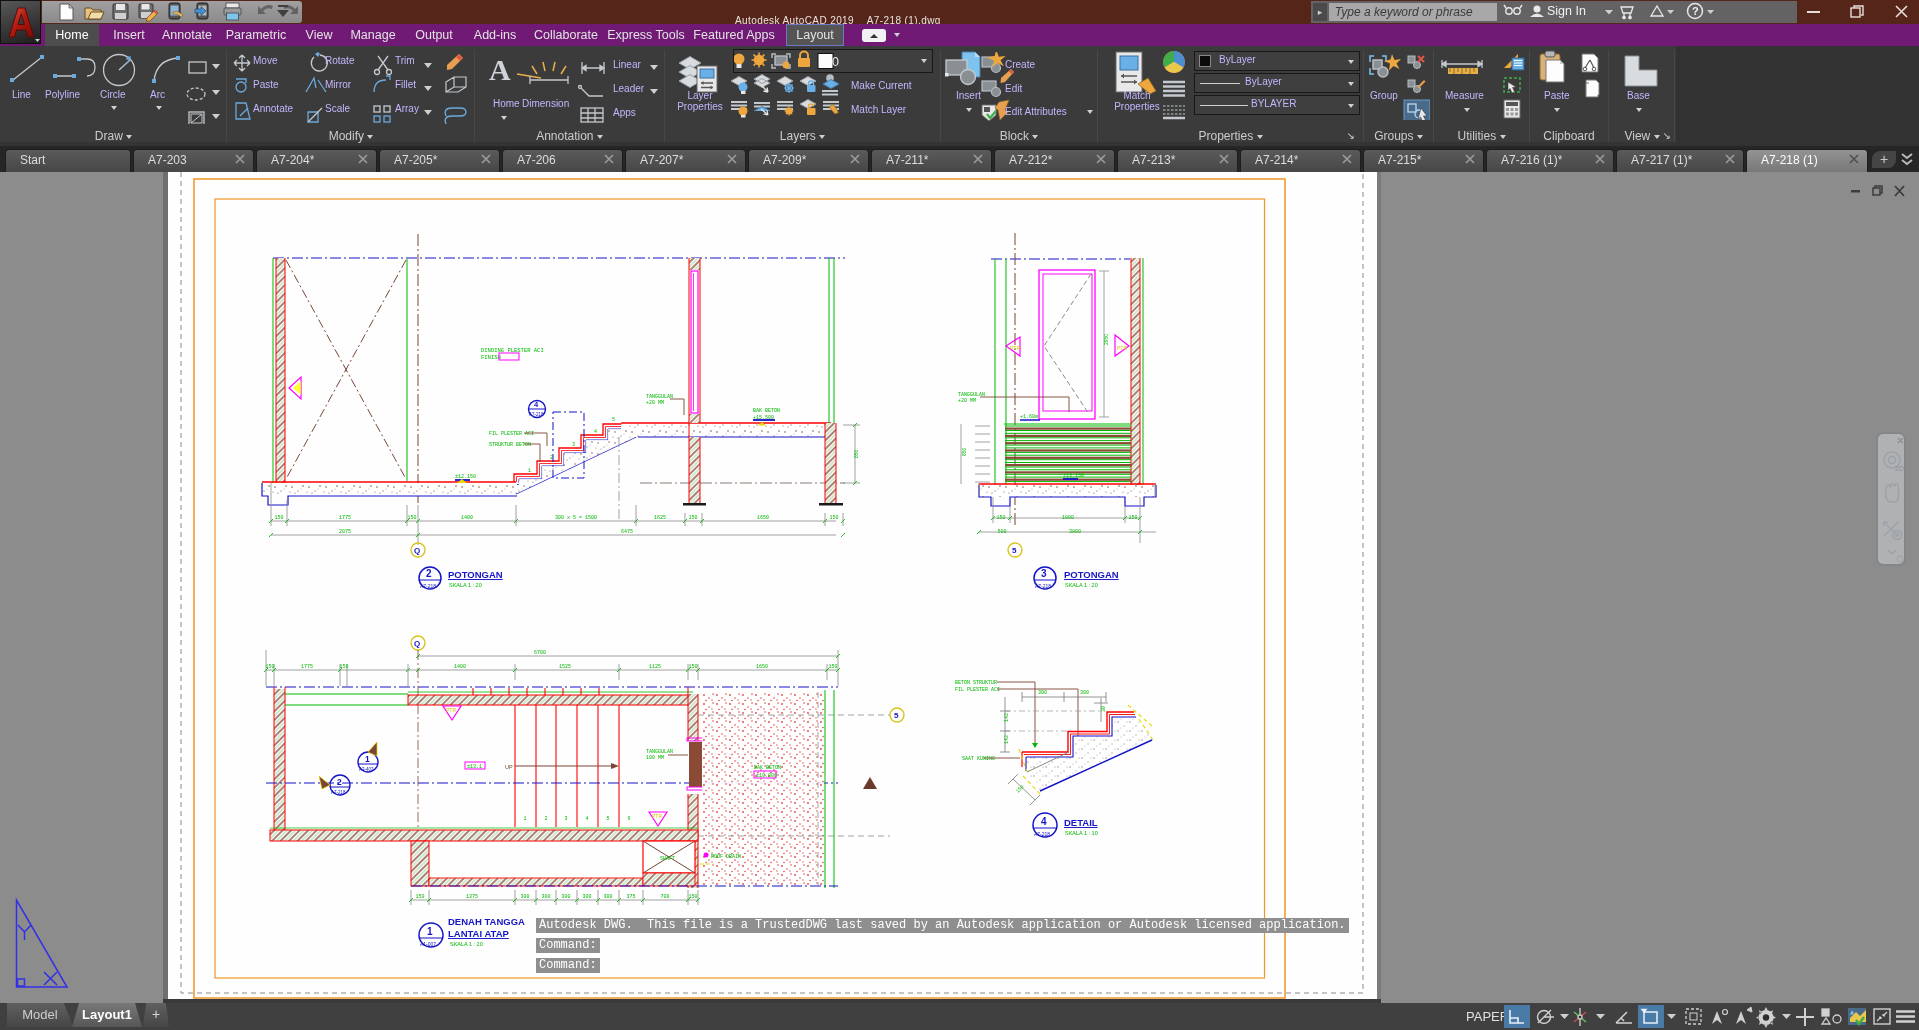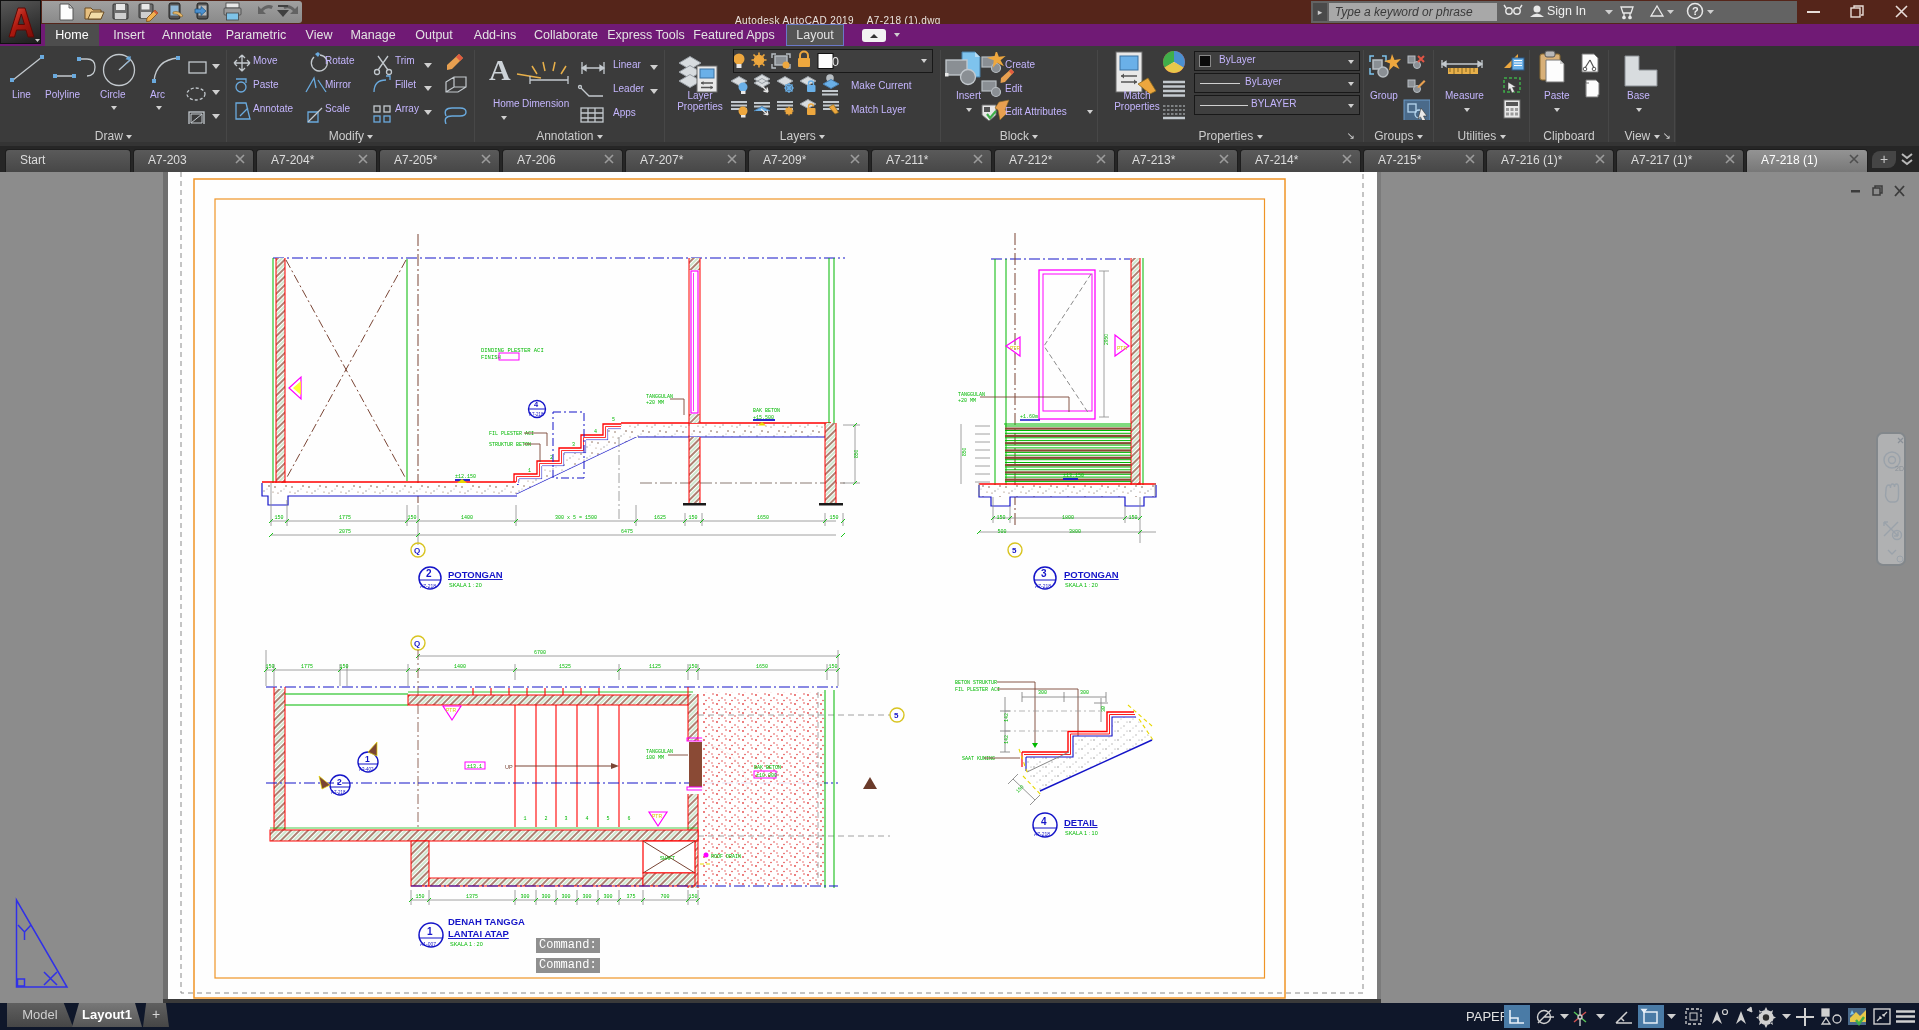--- a/index.html
+++ b/index.html
@@ -29,21 +29,21 @@
 
 #canvas{position:absolute;left:0;top:172px;width:1919px;height:831px;background:#8c8c8c;overflow:hidden}
 #paper{position:absolute;left:168px;top:0;width:1209px;height:828px;background:#fefefe}
 #paper-shadow-l{position:absolute;left:163px;top:0;width:5px;height:828px;background:#6f6f6f}
 #paper-shadow-r{position:absolute;left:1377px;top:0;width:4px;height:828px;background:#7b7b7b}
 
 .cmdtxt{position:absolute;background:#8f8f8f;color:#fff;font-family:"Liberation Mono",monospace;font-size:12px;line-height:15px;padding:0 3px;white-space:pre}
 
 #cmdbar{position:absolute;left:483px;top:805px;width:962px;height:25px;background:#f4f4f4;border:1px solid #9a9a9a}
 
-#statusbar{position:absolute;left:0;top:1003px;width:1919px;height:27px;background:#0f172a;color:#d8d8d8}
+#statusbar{position:absolute;left:0;top:1003px;width:1919px;height:27px;background:#404040;color:#d8d8d8}
 </style>
 </head>
 <body>
 
 <div id="titlebar"></div>
 <div id="qat">
 <svg width="260" height="22" style="position:absolute;left:0;top:0">
 
   <g transform="translate(17,3)">
         <path d="M1 0 h9 l4 4 v12 h-13 z" fill="#fdfdfd" stroke="#555" stroke-width="1"></path>
@@ -1159,20 +1159,21 @@
 
   <svg style="position:absolute;left:0;top:724px" width="80" height="100">
     <g fill="none" stroke="#3030e8" stroke-width="1.5">
       <path d="M16.5 4 L16.5 91 L67 91 Z"></path>
       <rect x="17.5" y="83" width="7" height="7"></rect>
       <path d="M44 76 L57 89 M57 76 L44 89"></path>
       <path d="M18 29 l6.5 7 6.5 -7 M24.5 36 v8"></path>
     </g>
   </svg>
 
+  <div class="cmdtxt" style="left:536px;top:746px;height:15px">Autodesk DWG.  This file is a TrustedDWG last saved by an Autodesk application or Autodesk licensed application.</div>
   <div class="cmdtxt" style="left:536px;top:766px;height:15px">Command:</div>
   <div class="cmdtxt" style="left:536px;top:786px;height:15px">Command:</div>
 
 </div>
 
 <div id="statusbar">
   <div style="position:absolute;left:7px;top:0;width:66px;height:24px;background:linear-gradient(#606060,#464646);clip-path:polygon(0 0,86% 0,100% 100%,0 100%);color:#cfcfcf;font-size:13px;line-height:23px;text-align:center">Model</div>
   <div style="position:absolute;left:72px;top:0;width:70px;height:24px;background:linear-gradient(#787878,#565656);clip-path:polygon(10% 0,90% 0,100% 100%,0 100%);color:#ffffff;font-size:13px;font-weight:bold;line-height:23px;text-align:center">Layout1</div>
   <div style="position:absolute;left:143px;top:0;width:26px;height:24px;background:linear-gradient(#606060,#464646);clip-path:polygon(12% 0,88% 0,100% 100%,0 100%);color:#d8d8d8;font-size:14px;line-height:22px;text-align:center">+</div>
   <div style="position:absolute;left:1466px;top:6px;font-size:13px;color:#e0e0e0">PAPER</div>

